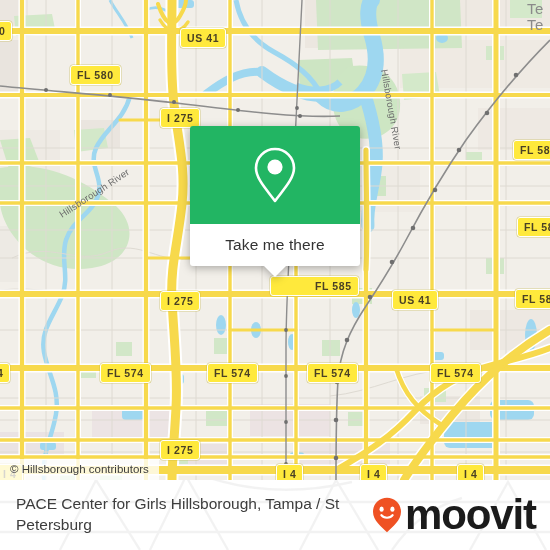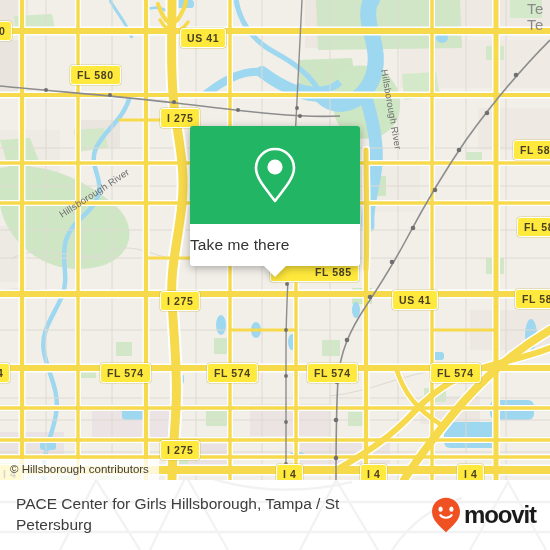--- a/index.html
+++ b/index.html
@@ -82,21 +82,21 @@
     display: flex;
     align-items: center;
     justify-content: center;
   }
   #callout-bottom {
     height: 42px;
     background: #ffffff;
     border-radius: 0 0 3px 3px;
     display: flex;
     align-items: center;
-    justify-content: flex-start;
+    justify-content: center;
     position: relative;
   }
   #callout-label {
     color: #333333;
     font-size: 15.5px;
     font-family: "Liberation Sans", sans-serif;
     letter-spacing: .1px;
   }
   #callout-tail {
     position: absolute;
@@ -140,21 +140,21 @@
     font-family: "Liberation Sans", sans-serif;
   }
   #brand {
     display: flex;
     align-items: center;
     gap: 3px;
     flex: none;
   }
   #brand-word {
     color: #1b1b1b;
-    font-size: 24px;
+    font-size: 42px;
     font-weight: bold;
     letter-spacing: -1.1px;
     font-family: "Liberation Sans", sans-serif;
     line-height: 1;
   }
 </style>
 </head>
 <body>
 
 <div id="page">
@@ -400,21 +400,21 @@
           </g>
       </g>
     </svg>
 
     <div id="shield-layer">
         <div class="shield" style="left: 70px; top: 21px; margin-top: 44px;">FL 580</div>
         <div class="shield" style="left: 180px; top: 28px;">US 41</div>
         <div class="shield" style="left: 160px; top: 108px;">I 275</div>
         <div class="shield" style="left: 513px; top: 140px;">FL 583</div>
         <div class="shield" style="left: 517px; top: 217px;">FL 583</div>
-        <div class="shield" style="left: 270px; top: 262px; padding-left: 44px;">FL 585</div>
+        <div class="shield" style="left: 270px; top: 276px; padding-left: 44px;">FL 585</div>
         <div class="shield" style="left: 392px; top: 290px;">US 41</div>
         <div class="shield" style="left: 515px; top: 289px;">FL 583</div>
         <div class="shield" style="left: 160px; top: 291px;">I 275</div>
         <div class="shield" style="left: 100px; top: 363px;">FL 574</div>
         <div class="shield" style="left: 207px; top: 363px;">FL 574</div>
         <div class="shield" style="left: 307px; top: 363px;">FL 574</div>
         <div class="shield" style="left: 430px; top: 363px;">FL 574</div>
         <div class="shield" style="left: 160px; top: 440px;">I 275</div>
         <div class="shield" style="left: 276px; top: 464px;">I 4</div>
         <div class="shield" style="left: 360px; top: 464px;">I 4</div>

